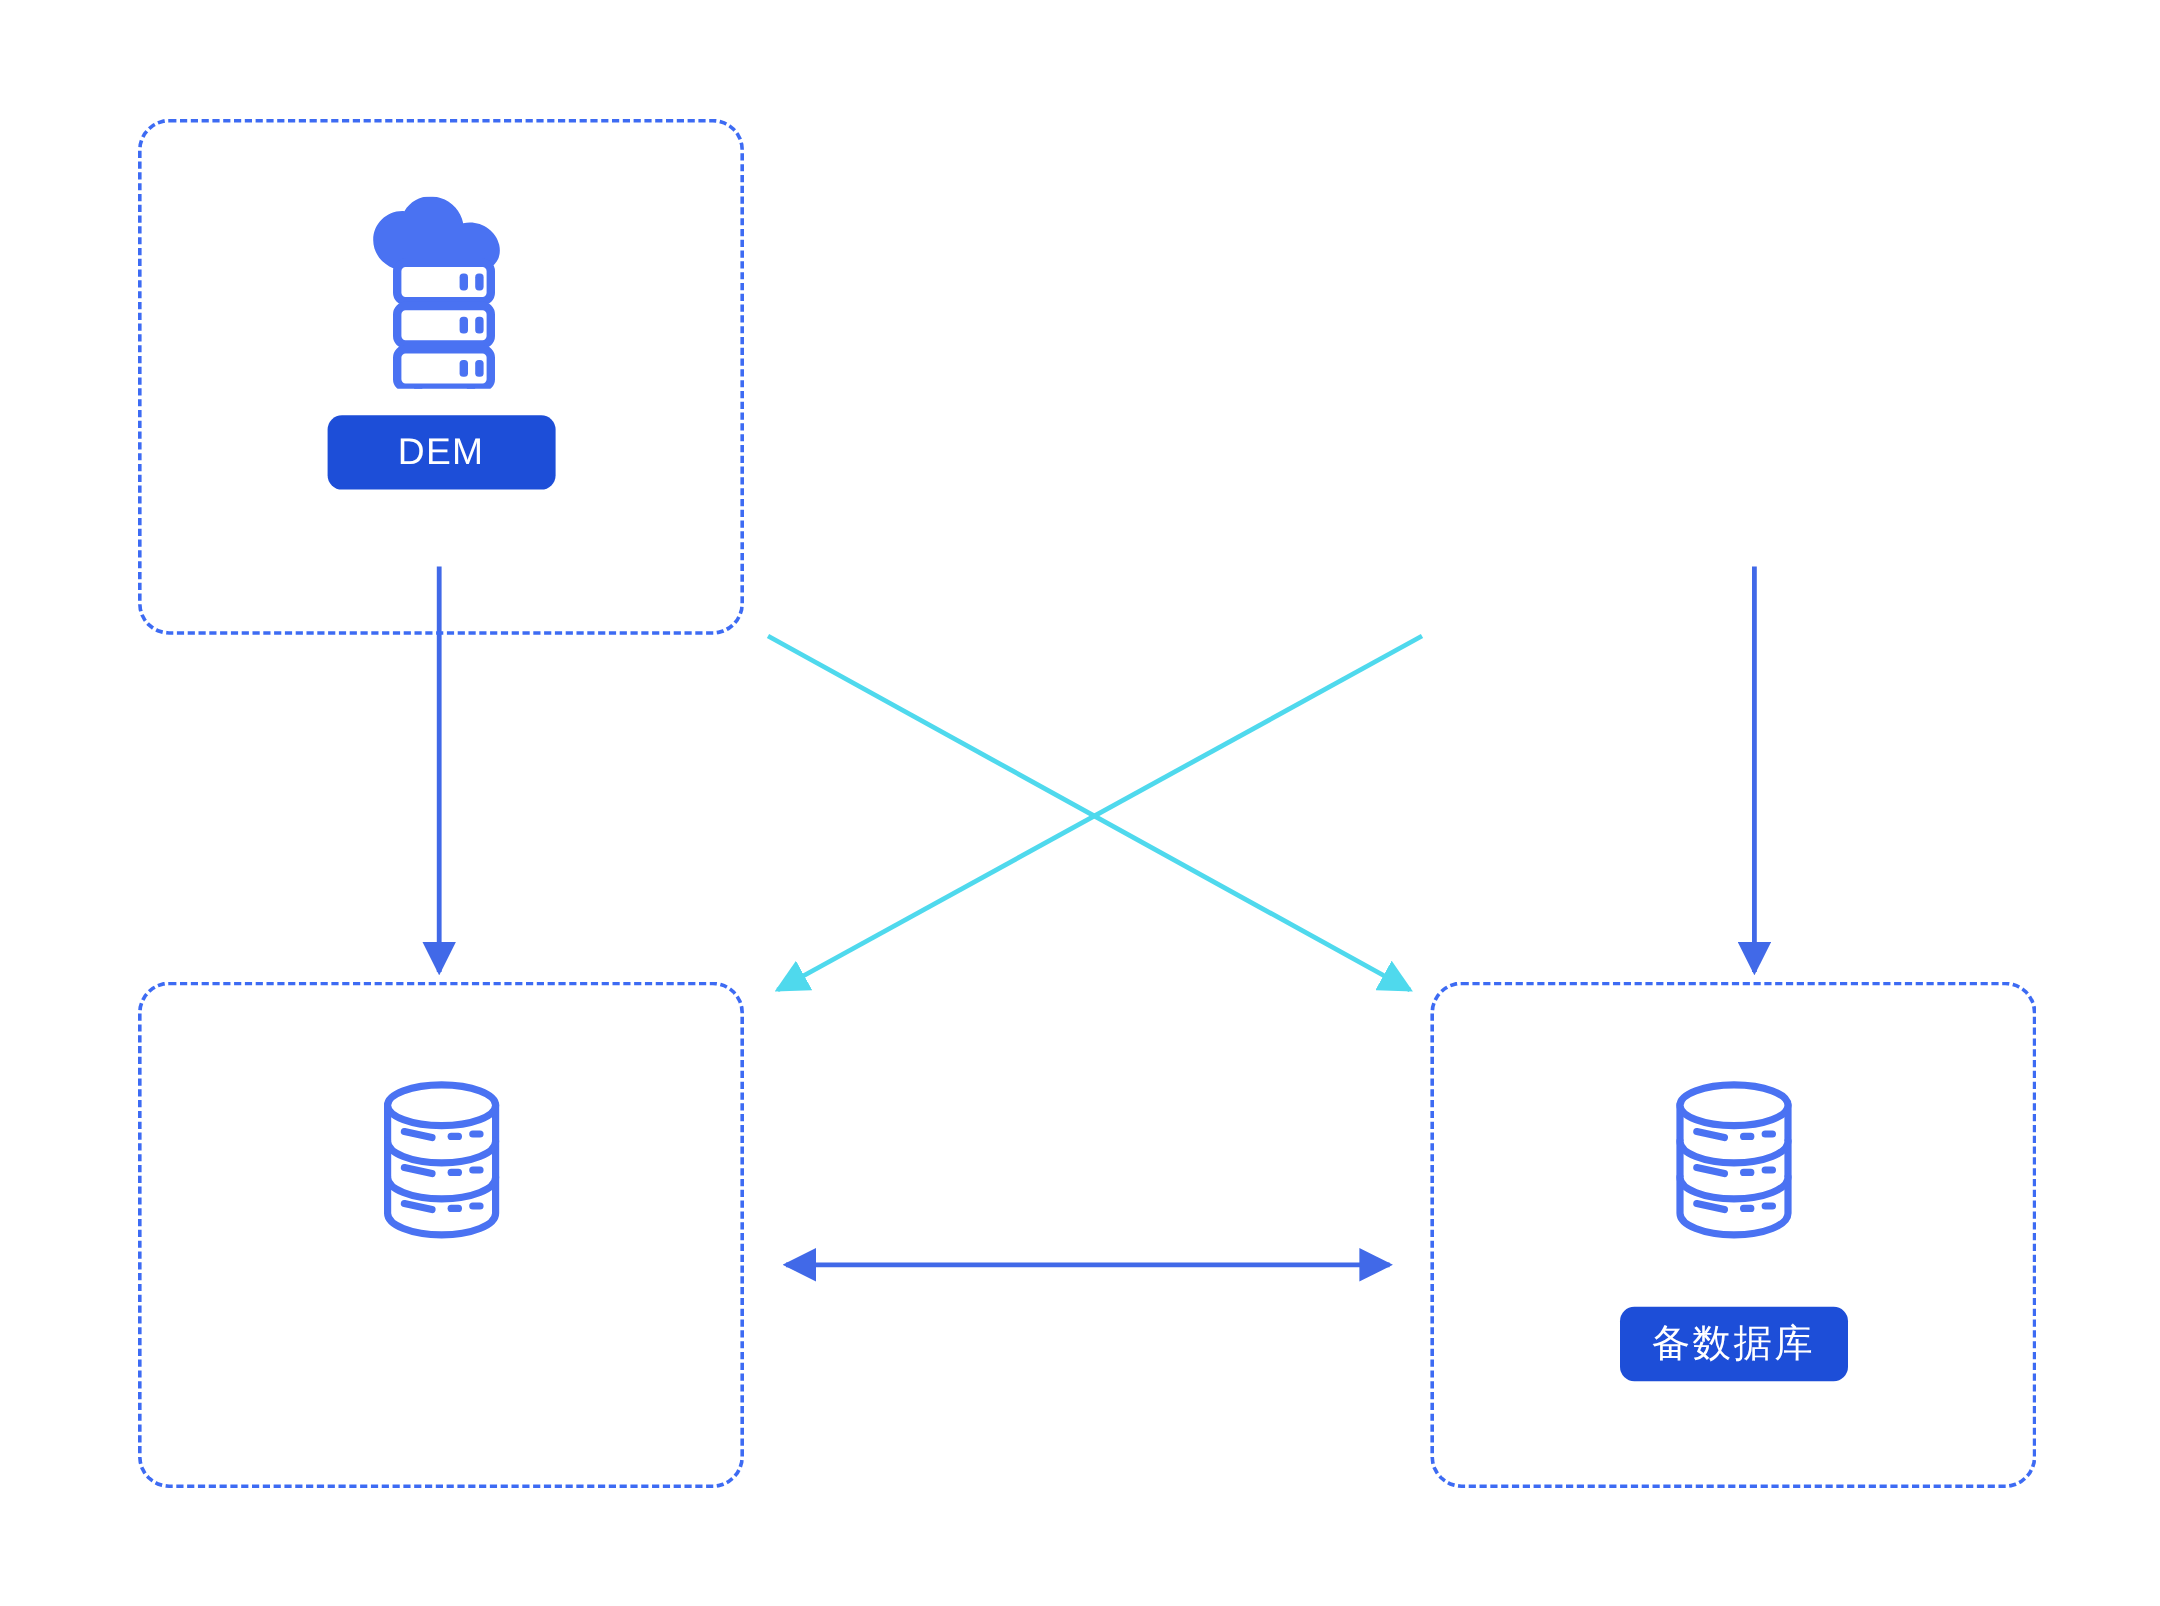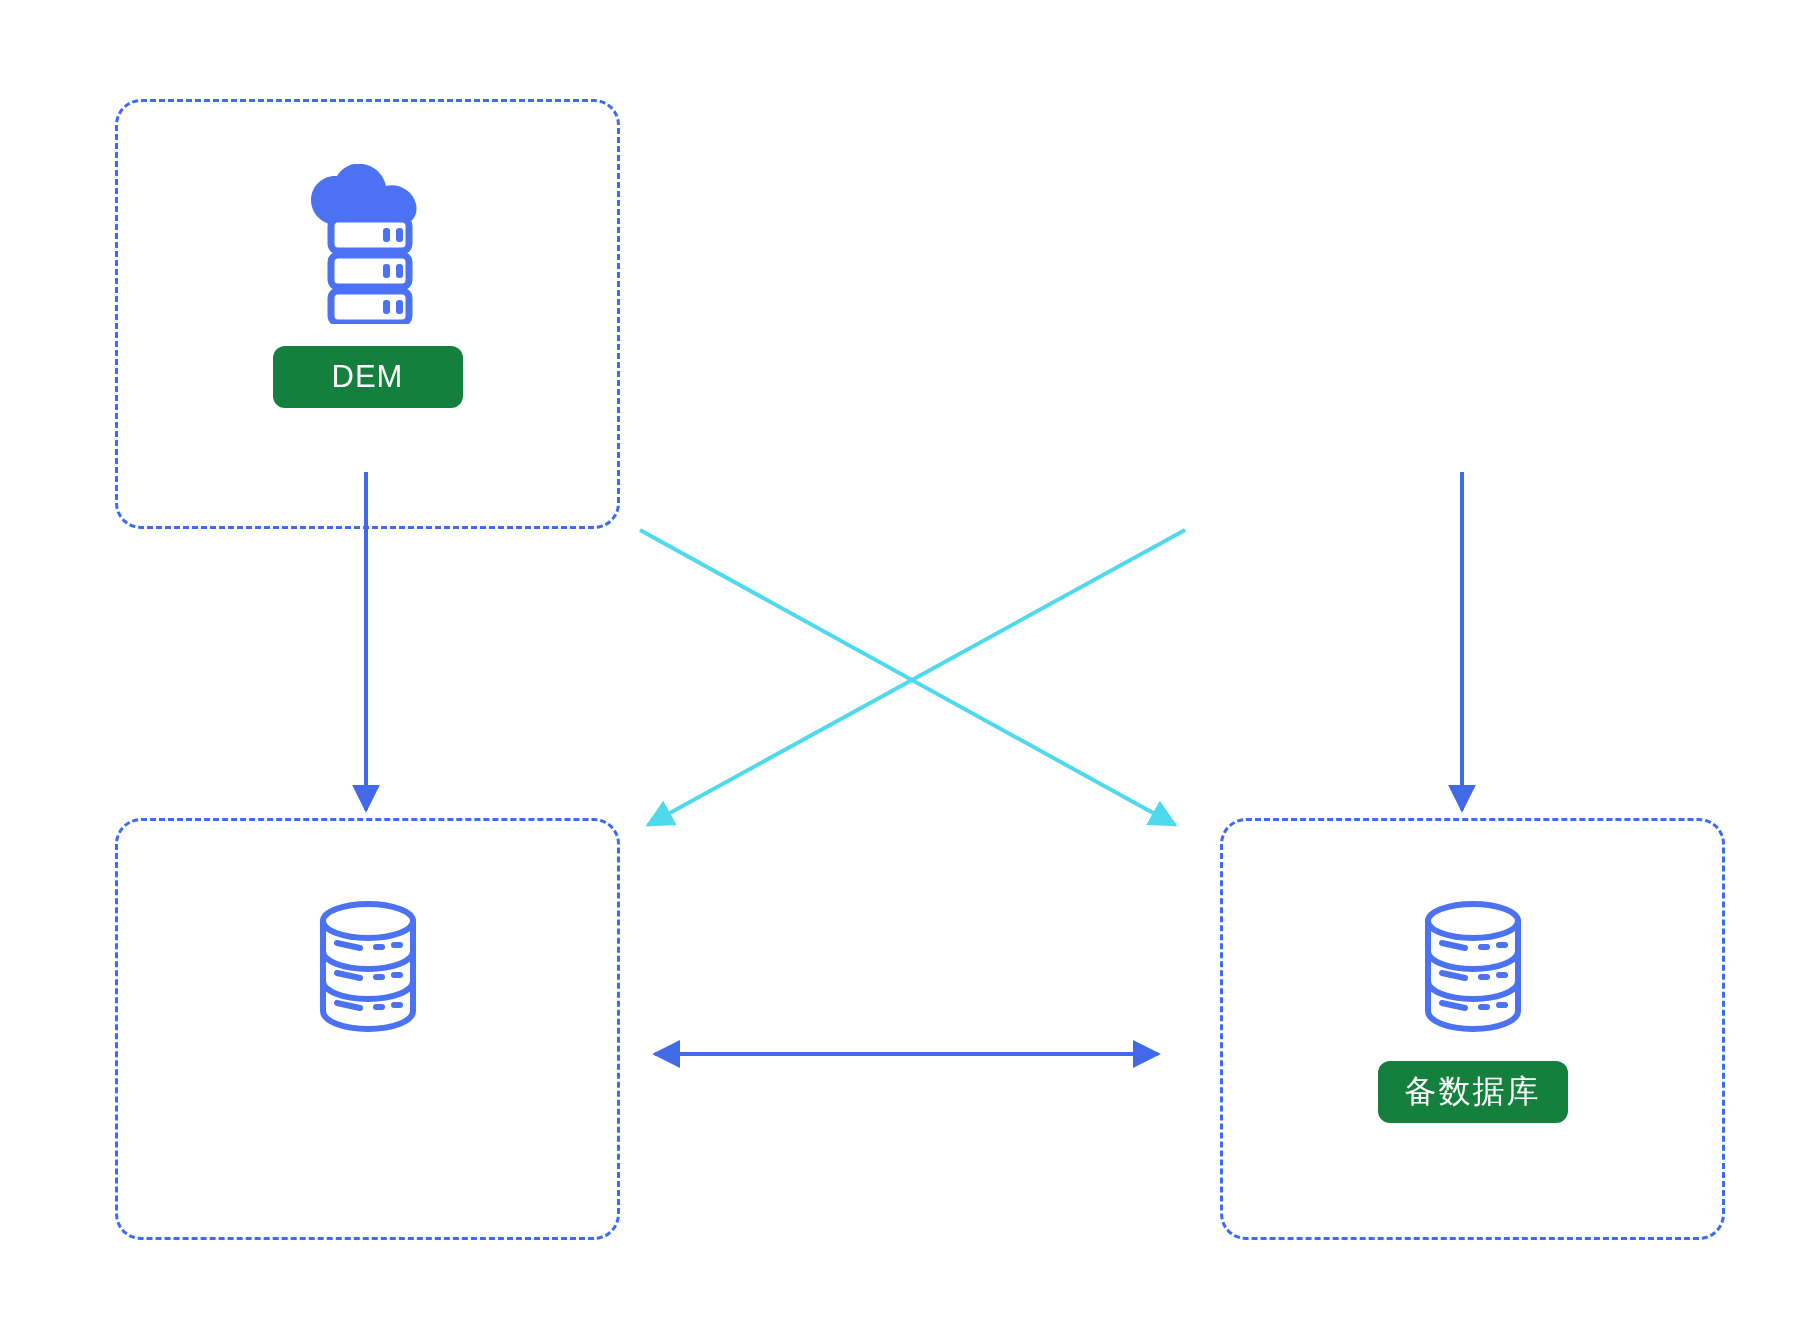--- a/index.html
+++ b/index.html
@@ -46,21 +46,21 @@
   }
   .node-icon.db-icon {
     margin-top: 78px;
     height: 140px;
   }
   .node-label {
     margin-top: 22px;
     min-width: 190px;
     height: 62px;
     border-radius: 12px;
-    background: #15803d;
+    background: #1d4ed8;
     color: #ffffff;
     font-size: 31px;
     letter-spacing: 1px;
     display: flex;
     align-items: center;
     justify-content: center;
     box-sizing: border-box;
     padding: 0 26px;
     white-space: nowrap;
   }
@@ -143,21 +143,21 @@
           <rect x="88" y="43" width="12" height="6" rx="3"></rect>
           <rect x="70" y="75" width="12" height="6" rx="3"></rect>
           <rect x="88" y="73" width="12" height="6" rx="3"></rect>
           <rect x="70" y="105" width="12" height="6" rx="3"></rect>
           <rect x="88" y="103" width="12" height="6" rx="3"></rect>
         </g>
       </svg>
     </div>
   </div>
 
-  <div class="node" style="left:1220px; top:818px; width:505px; height:422px;">
+  <div class="node" style="left:1192px; top:818px; width:505px; height:422px;gap:28px;">
     <div class="node-icon db-icon">
       <svg width="130" height="140" viewBox="0 0 130 140" aria-hidden="true">
         <g fill="#ffffff" stroke="#4A72F2" stroke-width="6" stroke-linecap="round" stroke-linejoin="round">
           <path d="M20 22 V112 C20 122 40 130 65 130 C90 130 110 122 110 112 V22 Z"></path>
           <ellipse cx="65" cy="22" rx="45" ry="17"></ellipse>
           <path d="M20 52 C20 62 40 70 65 70 C90 70 110 62 110 52"></path>
           <path d="M20 82 C20 92 40 100 65 100 C90 100 110 92 110 82"></path>
         </g>
         <g stroke="#4A72F2" stroke-width="6" stroke-linecap="round" fill="none">
           <path d="M34 44 L57 49"></path>

